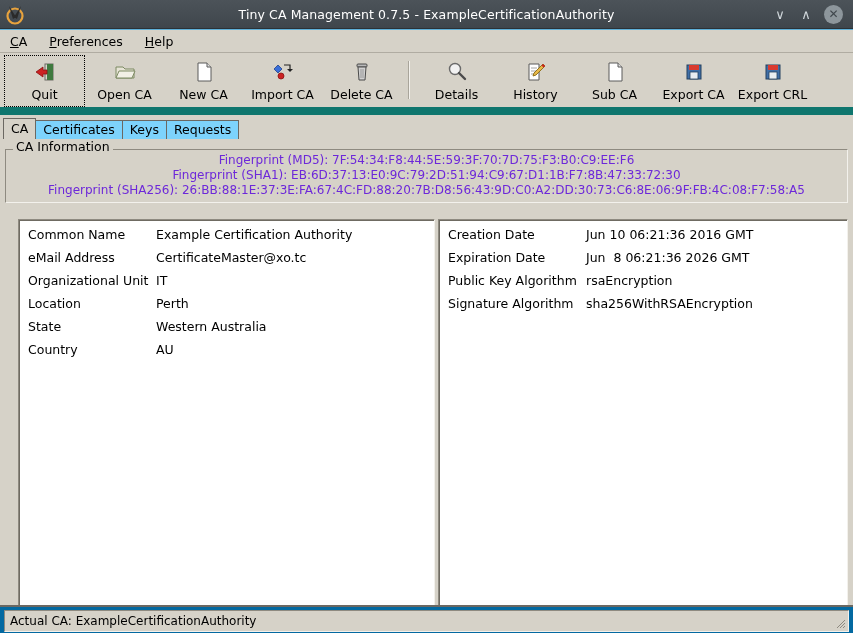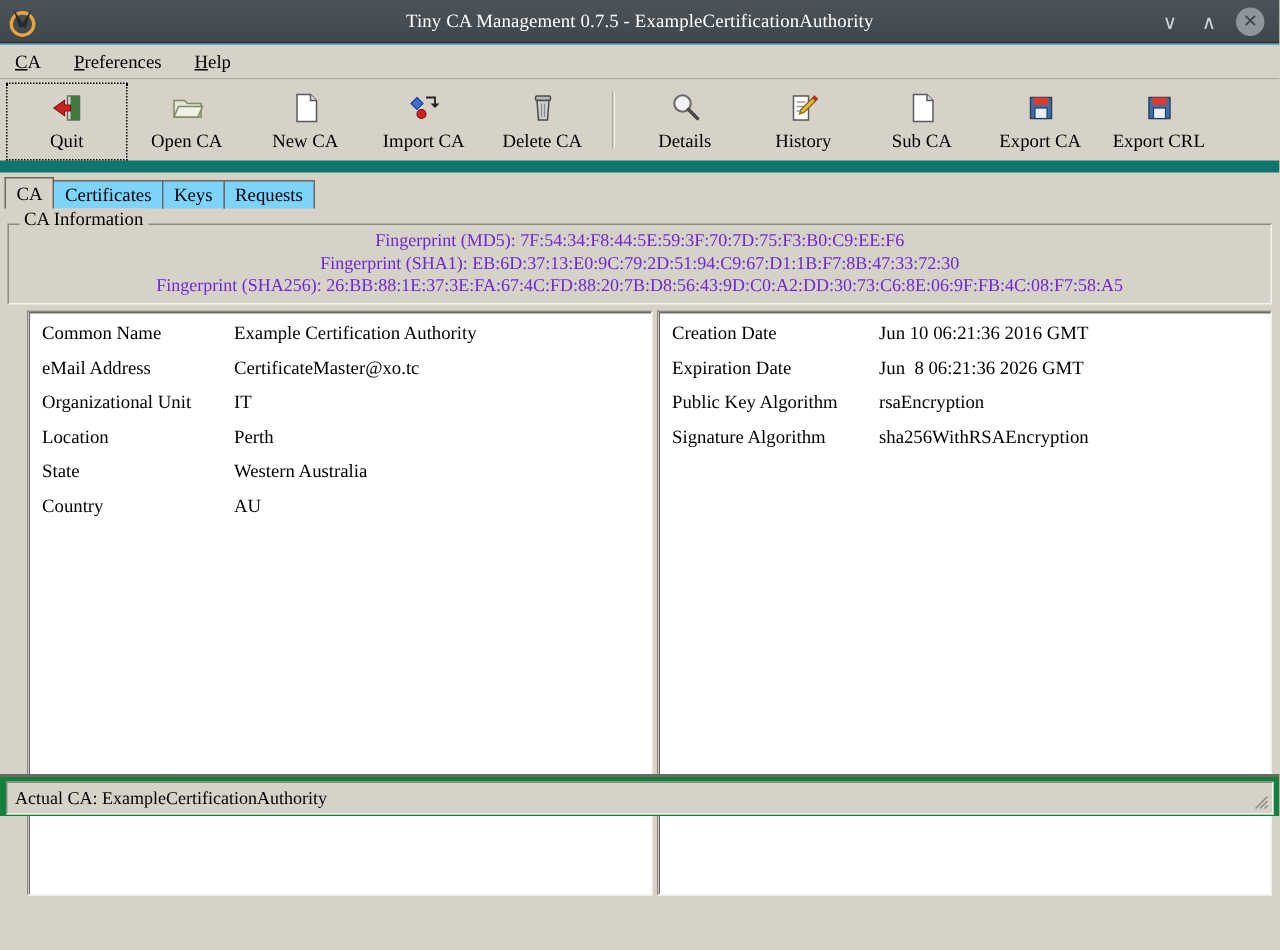--- a/index.html
+++ b/index.html
@@ -142,21 +142,21 @@
     background: #d6d2c8;
     border-color: #6b6862;
     position: relative;
     z-index: 2;
     padding-top: 3px;
     padding-bottom: 3px;
   }
 
   
   .frame {
-    margin: 2px 5px 4px 5px;
+    margin: 2px 5px 16px 5px;
     position: relative;
     padding-top: 8px;
   }
   .frame-legend {
     position: absolute;
     top: -2px;
     left: 8px;
     background: #d6d2c8;
     padding: 0 3px;
     font-size: 12.5px;
@@ -218,21 +218,21 @@
     color: #000;
     white-space: pre;
   }
 
   
   .statusbar-wrap {
     position: absolute;
     left: 0; right: 0;
     bottom: 0;
     height: 28px;
-    background: #15803d;
+    background: #0369a1;
     border-top: 2px solid #6b6862;
     padding: 3px 4px 3px 4px;
     box-sizing: border-box;
   }
   .statusbar {
     height: 20px;
     background: #d6d2c8;
     border: 1px solid #8e8a80;
     border-right-color: #f3f1ec;
     border-bottom-color: #f3f1ec;
@@ -242,21 +242,21 @@
     font-size: 12px;
     position: relative;
   }
   .grip {
     position: absolute;
     right: 2px;
     bottom: 2px;
     width: 12px; height: 12px;
   }
 
-  body > .app { position: relative; width: 853px; height: 544px; font-family: Liberation Serif, serif; }
+  body > .app { position: relative; width: 853px; height: 633px; }
 </style>
 </head>
 <body>
 
 <div class="app">
 
   <div class="titlebar">
     <div class="title-icon">
       <svg width="22" height="22" viewBox="0 0 22 22">
         <circle cx="11" cy="13" r="7.5" fill="none" stroke="#e8a33d" stroke-width="2.2"></circle>

